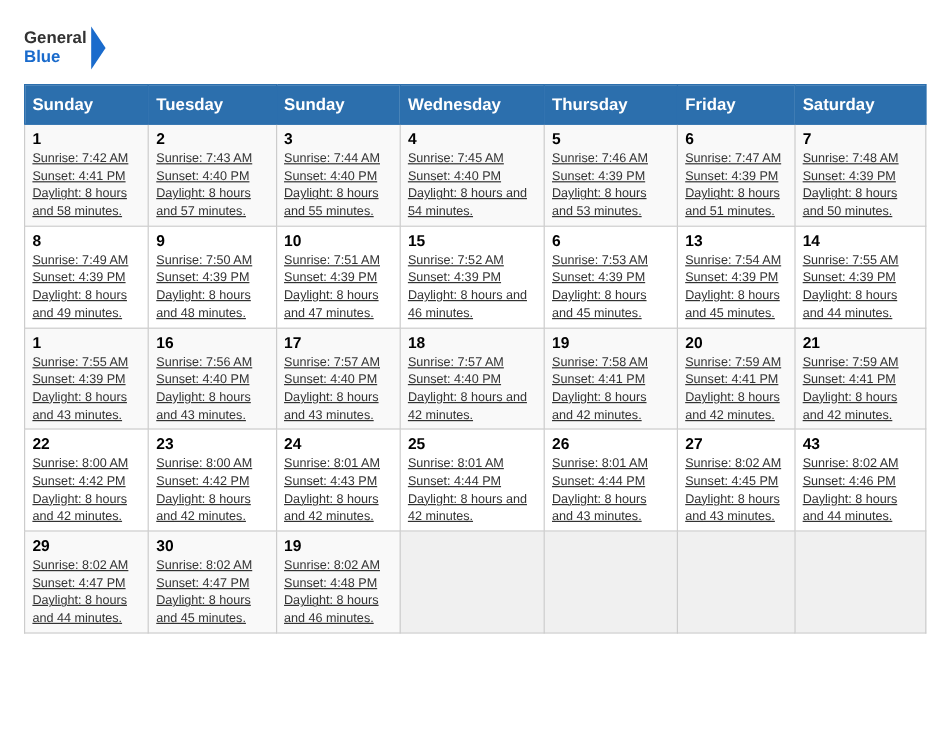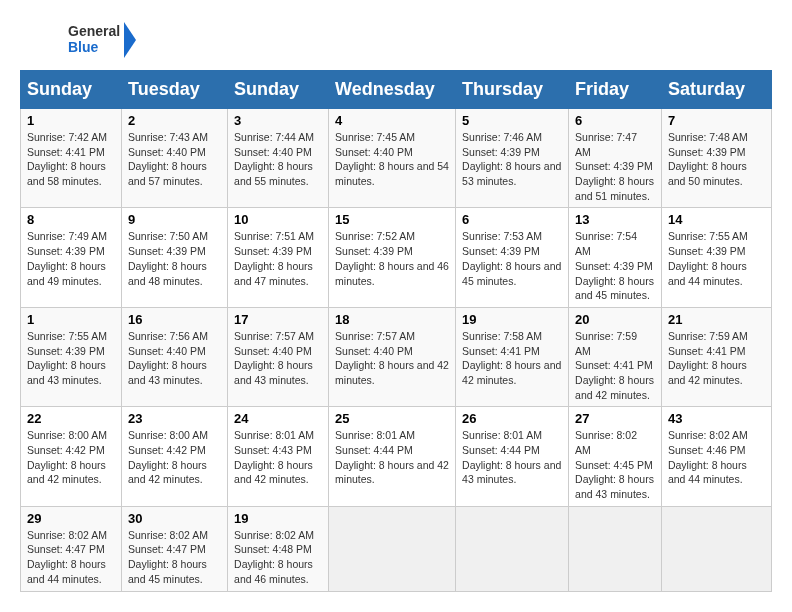--- a/index.html
+++ b/index.html
@@ -8,21 +8,20 @@
       background: #fff;
       width: 792px;
       min-height: 612px;
       padding: 20px;
     }
     .header {
       display: flex;
       justify-content: space-between;
       align-items: center;
       margin-bottom: 10px;
-      margin-left: 48px;
     }
     .logo {
       display: flex;
       align-items: center;
       gap: 4px;
     }
     .title-block {
       text-align: right;
     }
     .month-title {
@@ -37,21 +36,21 @@
     table {
       width: 100%;
       border-collapse: collapse;
       font-size: 11px;
     }
     thead tr th {
       background-color: #2c6fad;
       color: #fff;
       padding: 8px 6px;
       text-align: left;
-      font-size: 18px;
+      font-size: 14px;
       font-weight: bold;
       border: 1px solid #2c6fad;
     }
     tbody tr td {
       border: 1px solid #ccc;
       padding: 4px 6px;
       vertical-align: top;
       background: #fff;
       min-height: 70px;
     }
@@ -61,20 +60,21 @@
     .day-num {
       font-size: 13px;
       font-weight: bold;
       display: block;
       margin-bottom: 2px;
     }
     .cell-text {
       font-size: 10.5px;
       color: #333;
       line-height: 1.4;
+      text-decoration: underline;
     }
     .empty-cell {
       background: #f0f0f0 !important;
     }
   </style>
 </head>
 <body>
 
 <div class="header">
   <div class="logo">

